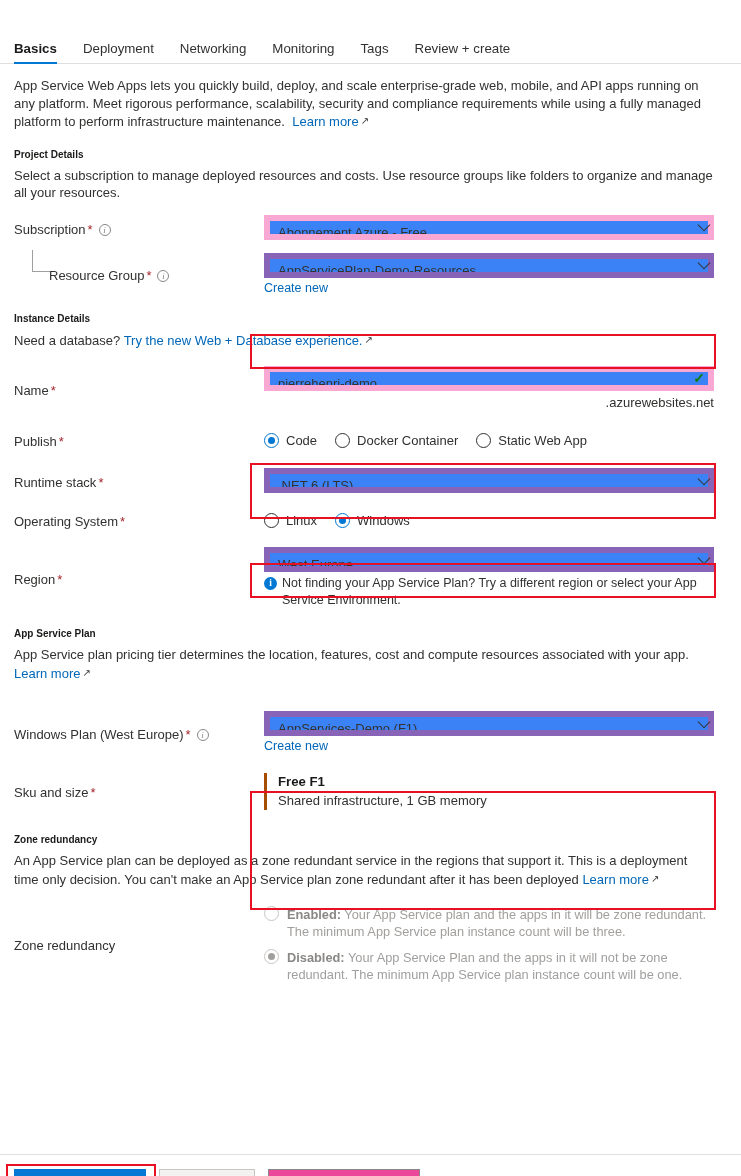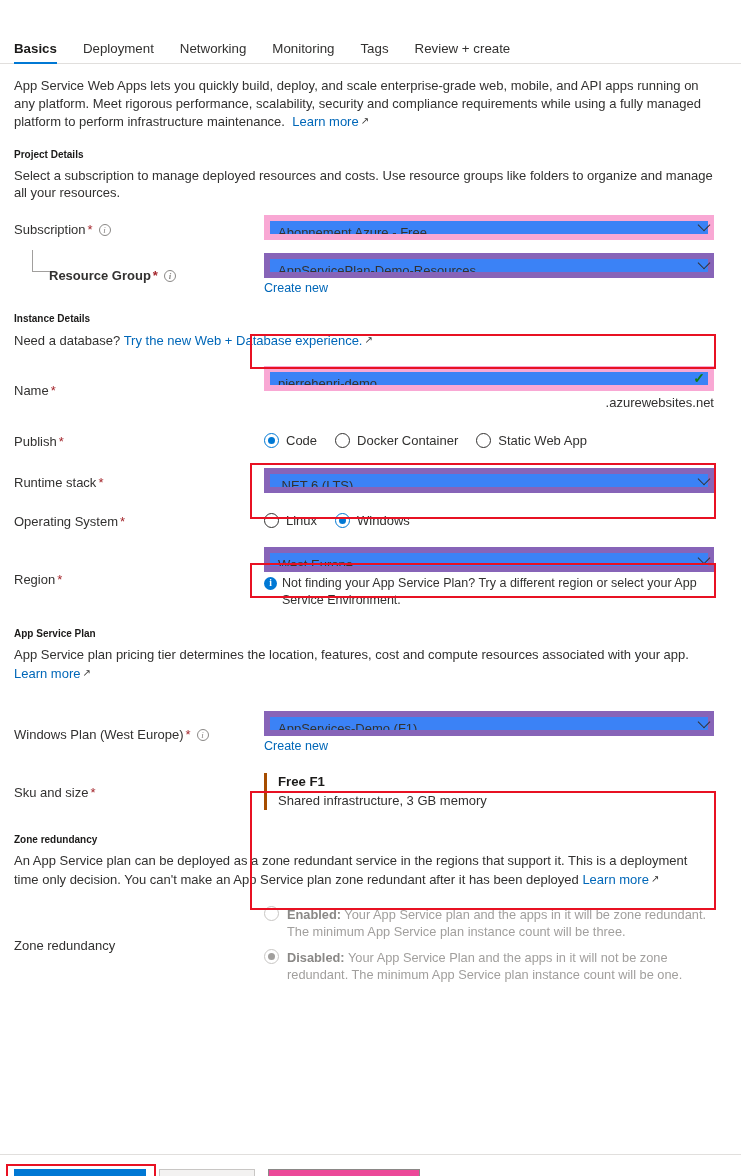--- a/index.html
+++ b/index.html
@@ -36,21 +36,21 @@
   .intro { font-size:13px; line-height:17.5px; color:#323130; max-width:700px; }
   .link { color:#0067b8; text-decoration:none; cursor:pointer; }
   .ext { display:inline-block; font-size:10px; vertical-align:2px; margin-left:2px; }
 
   .section-title { font-size:10px; font-weight:700; color:#1b1a19; margin: 18px 0 7px 0; }
   .section-desc { font-size:13px; line-height:17.5px; color:#323130; max-width:700px; }
 
   
   .row { display:flex; align-items:center; min-height:24px; margin-top:13px; position:relative; }
   .lbl { width: 250px; flex:0 0 250px; font-size:13px; color:#323130; padding-top:4px; position:relative; }
-  .lbl.indent { padding-left: 35px; font-weight: bold; }
+  .lbl.indent { padding-left: 35px; }
   .req { color:#a4262c; margin-left:2px; }
   .info-icon { display:inline-block; width:12px; height:12px; border:1px solid #8a8886;
                border-radius:50%; font-size:9px; line-height:10px; text-align:center;
                color:#8a8886; margin-left:6px; vertical-align:1px; font-style:italic;
                font-family:"Liberation Serif", serif; cursor:pointer; }
   .ctl { flex:1; min-width:0; }
 
   
   .tree { position:absolute; left:18px; top:-14px; width:18px; height:22px;
           border-left:1px solid #a19f9d; border-bottom:1px solid #a19f9d; }
@@ -277,21 +277,21 @@
       </div>
     </div>
 
     <div class="row" style="margin-top:17px;">
       <div class="lbl">
         <span>Sku and size</span><span class="req">*</span>
       </div>
       <div class="ctl">
         <div class="sku">
           <div class="sku-title">Free F1</div>
-          <div class="sku-sub">Shared infrastructure, 3 GB memory</div>
+          <div class="sku-sub">Shared infrastructure, 1 GB memory</div>
         </div>
       </div>
     </div>
 
     <div class="section-title" style="margin-top:24px;">Zone redundancy</div>
     <div class="section-desc">
       <span>An App Service plan can be deployed as a zone redundant service in the regions that support it. This is a deployment time only decision. You can't make an App Service plan zone redundant after it has been deployed</span>
       <a class="link">Learn more</a><span class="ext">↗</span>
     </div>
 

